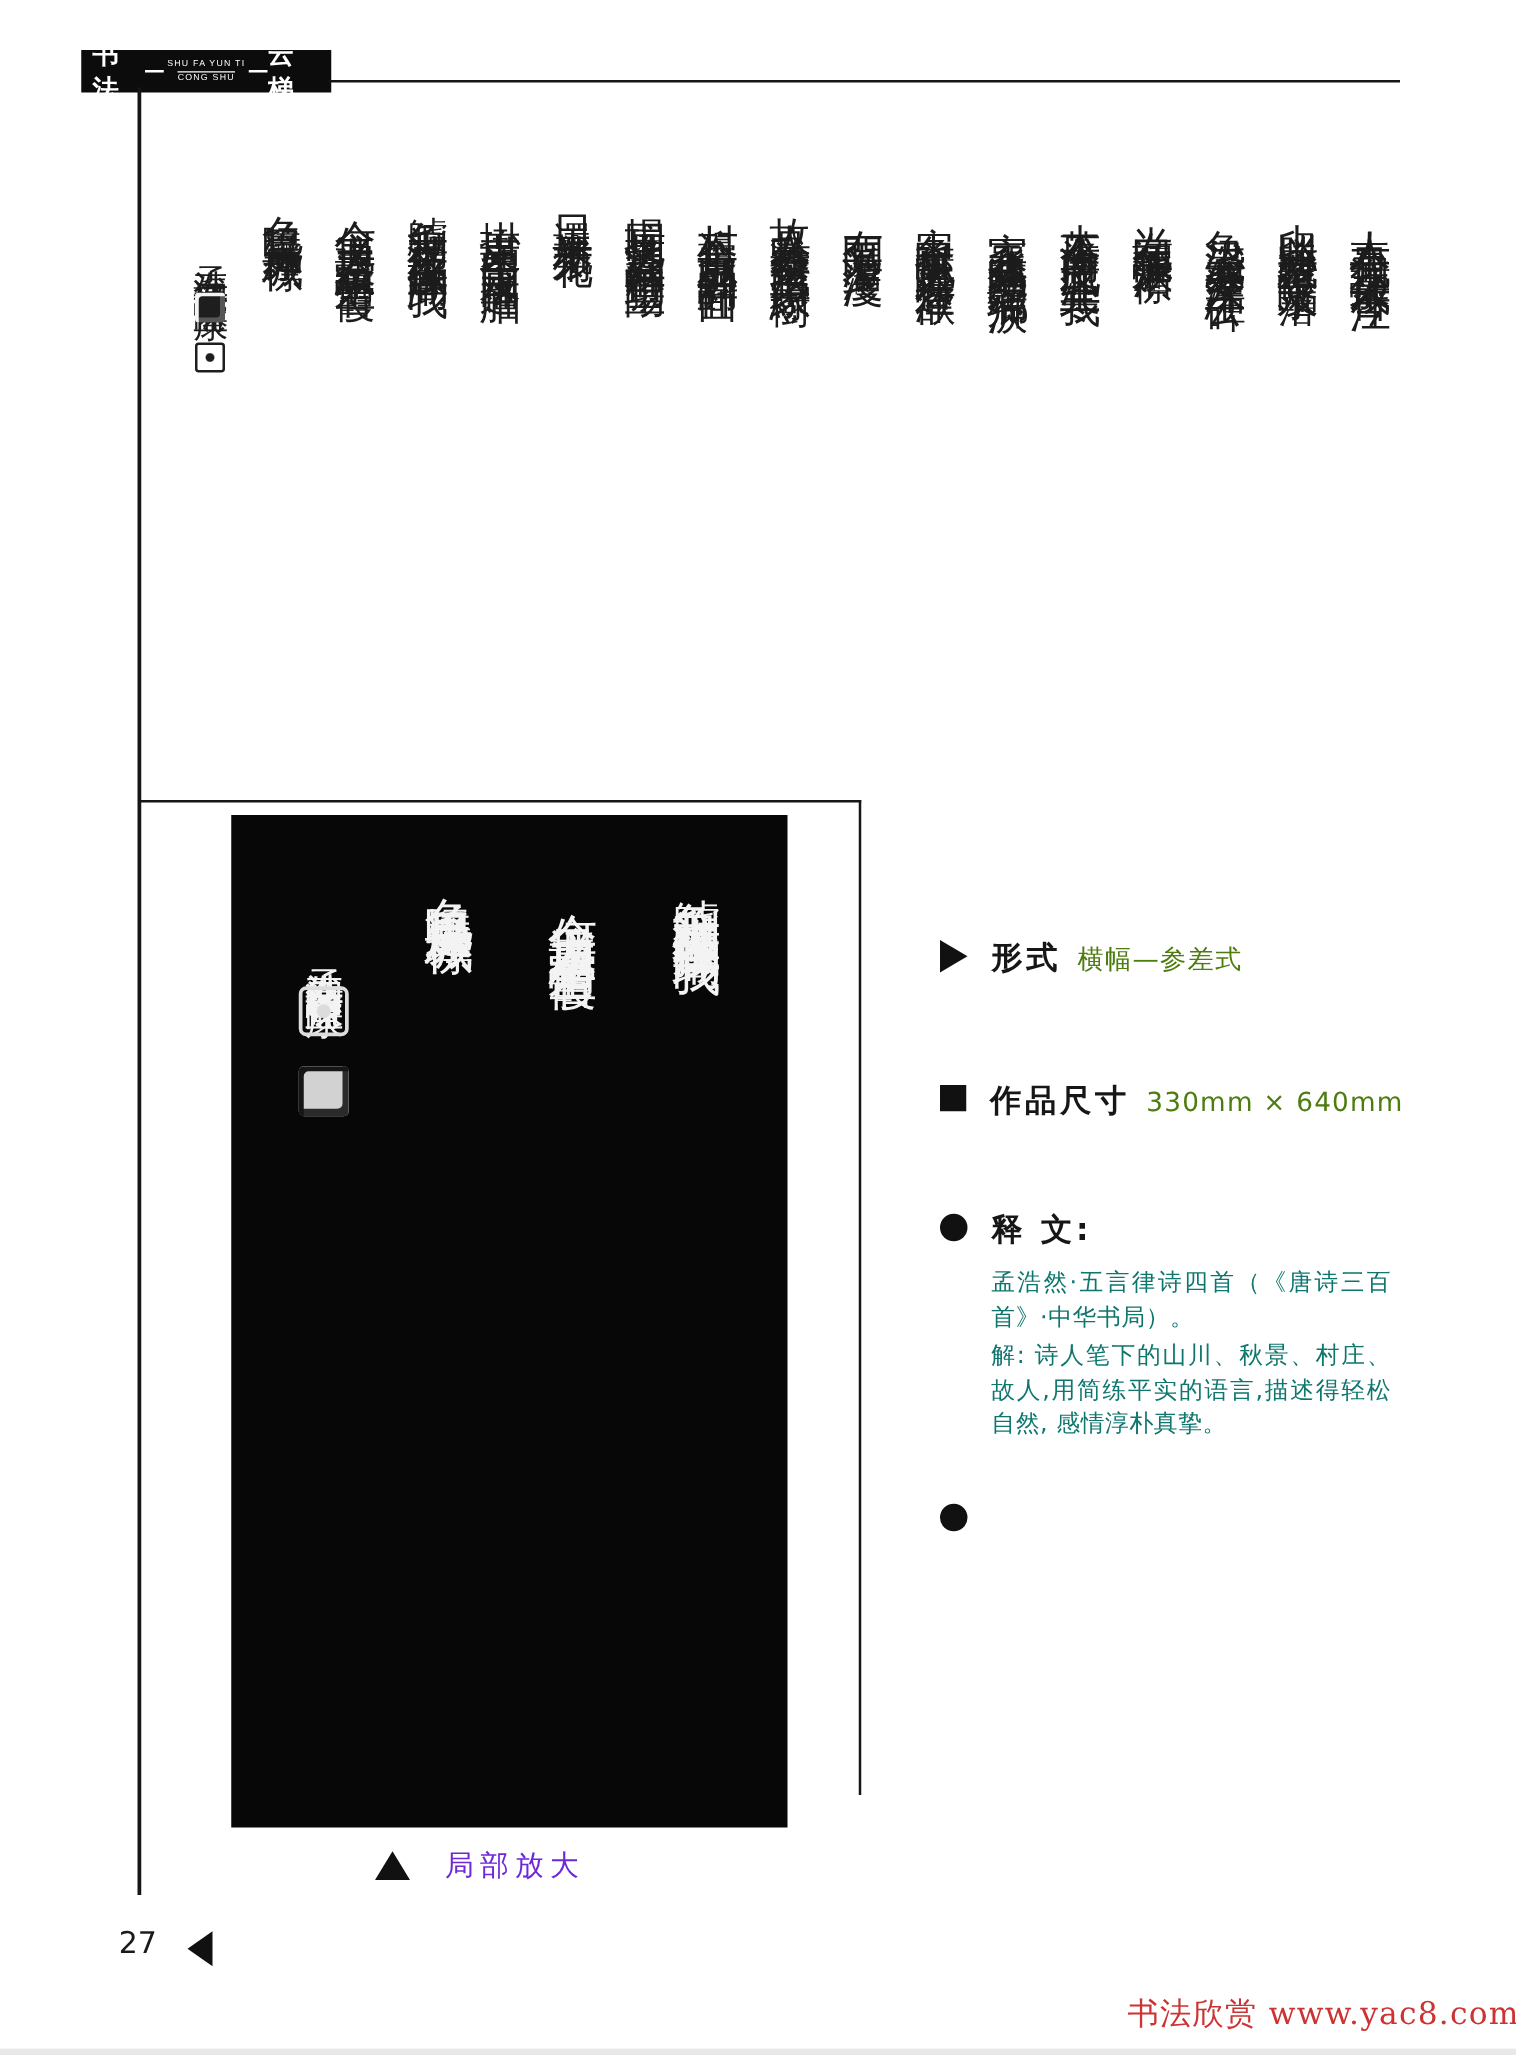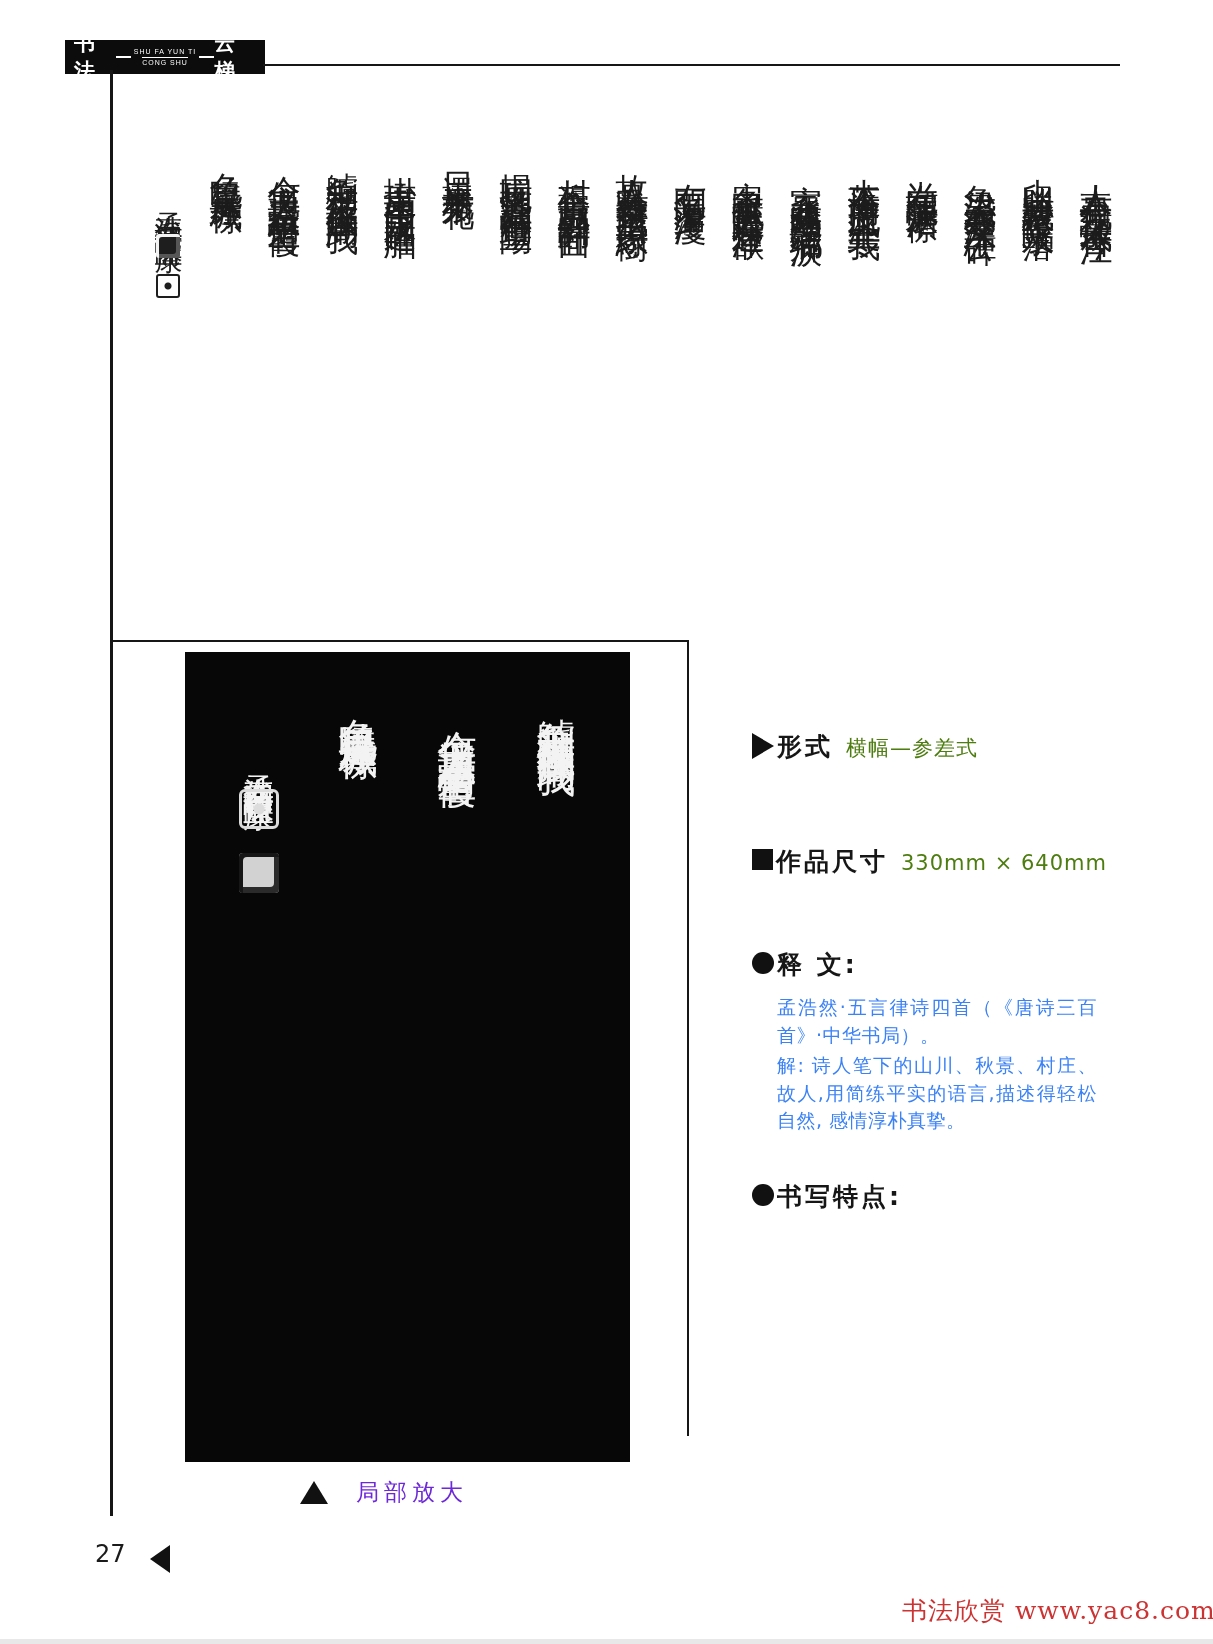--- a/index.html
+++ b/index.html
@@ -51,31 +51,31 @@
       background:radial-gradient(circle at 50% 50%, #dcdcdc 5px, transparent 6px);}
   .detail-panel .seal.s2{background:#d2d2d2;border-radius:4px;
       box-shadow:inset 4px 4px 0 #161616, inset -5px -6px 0 #2a2a2a;}
 
   .detail-caption{position:absolute;left:300px;top:1477px;display:flex;align-items:center;gap:28px;}
   .up-triangle{width:0;height:0;border-left:14px solid transparent;border-right:14px solid transparent;
                border-bottom:23px solid #111;}
   .detail-caption .cap-text{font-size:23px;letter-spacing:5px;color:#6d28d9;}
 
   
-  .ann-row{position:absolute;left:752px;width:382px;display:flex;align-items:flex-start;gap:3px;}
+  .ann-row{position:absolute;left:752px;width:382px;display:flex;align-items:flex-start;gap:19px;margin-top:19px;}
   .m-triangle{margin-top:3px;width:0;height:0;border-left:22px solid #111;
               border-top:13px solid transparent;border-bottom:13px solid transparent;flex:none;}
   .m-square{margin-top:4px;width:21px;height:21px;background:#111;flex:none;}
   .m-circle{margin-top:4px;width:22px;height:22px;border-radius:50%;background:#111;flex:none;}
   .ann-content{flex:1;}
   .ann-head{display:flex;align-items:baseline;}
   .ann-label{font-size:25px;font-weight:bold;letter-spacing:3px;color:#161616;white-space:nowrap;}
   .ann-value{font-size:21px;margin-left:13px;color:#4d7c0f;letter-spacing:1px;white-space:nowrap;}
   .ann-body{margin-top:13px;}
-  .ann-body p{margin:0 0 3px;font-size:19px;line-height:27.5px;color:#3b82f6;width:320px;
+  .ann-body p{margin:0 0 3px;font-size:19px;line-height:27.5px;color:#0f766e;width:320px;
               text-align:justify;letter-spacing:.5px;}
 
   
   .page-number{position:absolute;left:95px;top:1540px;font-size:24px;color:#1a1a1a;}
   .page-arrow{position:absolute;left:150px;top:1545px;width:0;height:0;
               border-top:14px solid transparent;border-bottom:14px solid transparent;
               border-right:20px solid #111;}
   .watermark{position:absolute;left:902px;top:1594px;font-size:25px;letter-spacing:1px;
              font-family:"DejaVu Serif",serif;white-space:nowrap;}
 </style>
@@ -162,23 +162,20 @@
           </div>
           <div class="ann-body">
             <p>孟浩然·五言律诗四首（《唐诗三百首》·中华书局）。</p>
             <p>解: 诗人笔下的山川、秋景、村庄、故人,用简练平实的语言,描述得轻松自然, 感情淳朴真挚。</p>
           </div>
         </div>
       </div>
       <div class="ann-row" style="top: 1180px;">
         <span class="m-circle"></span>
         <div class="ann-content">
-          <div class="ann-head">
-            <span class="ann-label">书写特点:</span>
-          </div>
         </div>
       </div>
     </div>
 
   <div class="page-number">27</div>
   <div class="page-arrow"></div>
   <div class="watermark" style="color: rgb(204, 51, 51);">书法欣赏 www.yac8.com</div>
 </div>
 
 </body></html>

